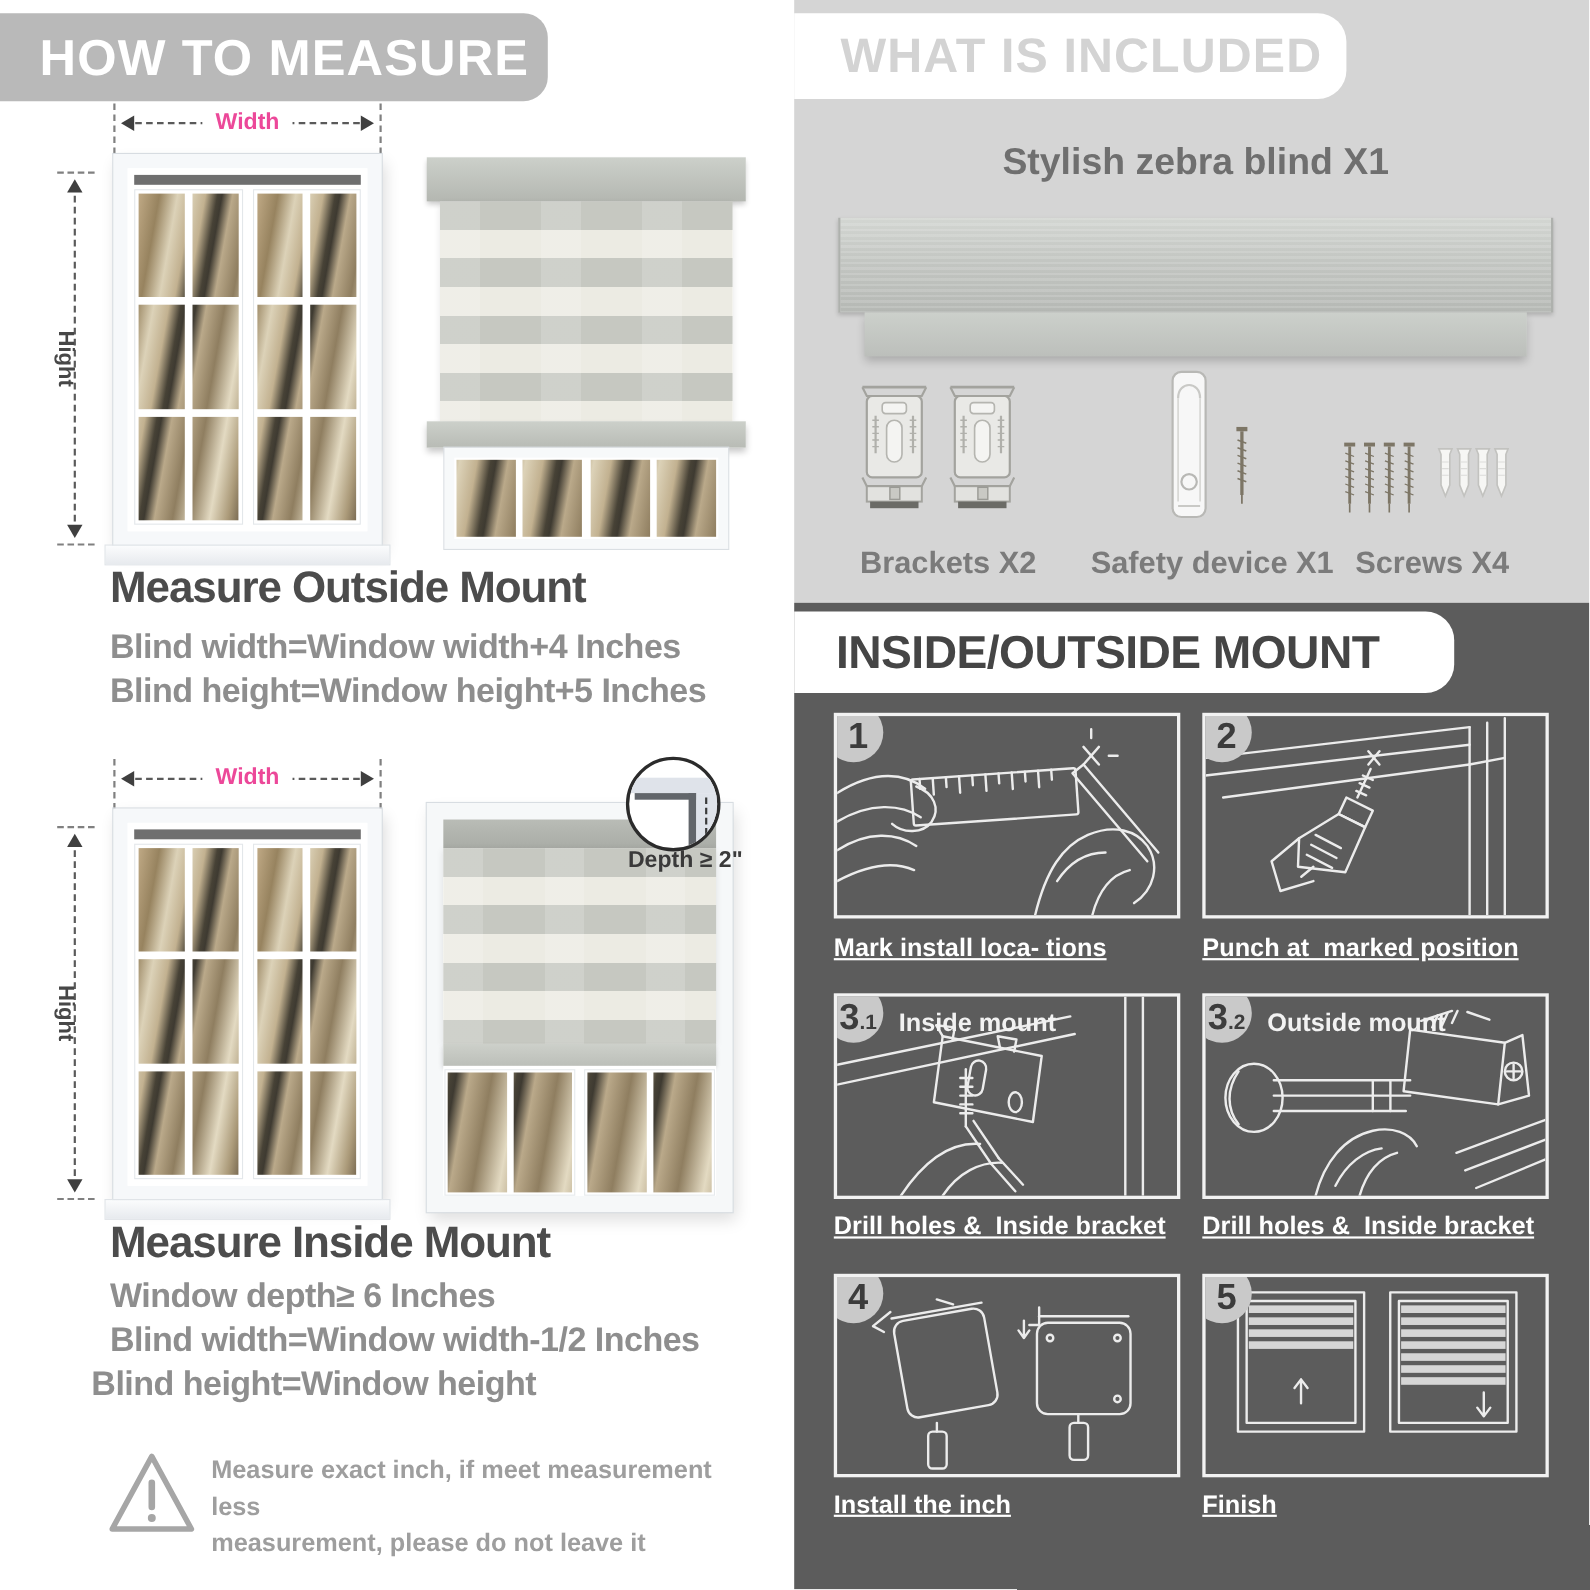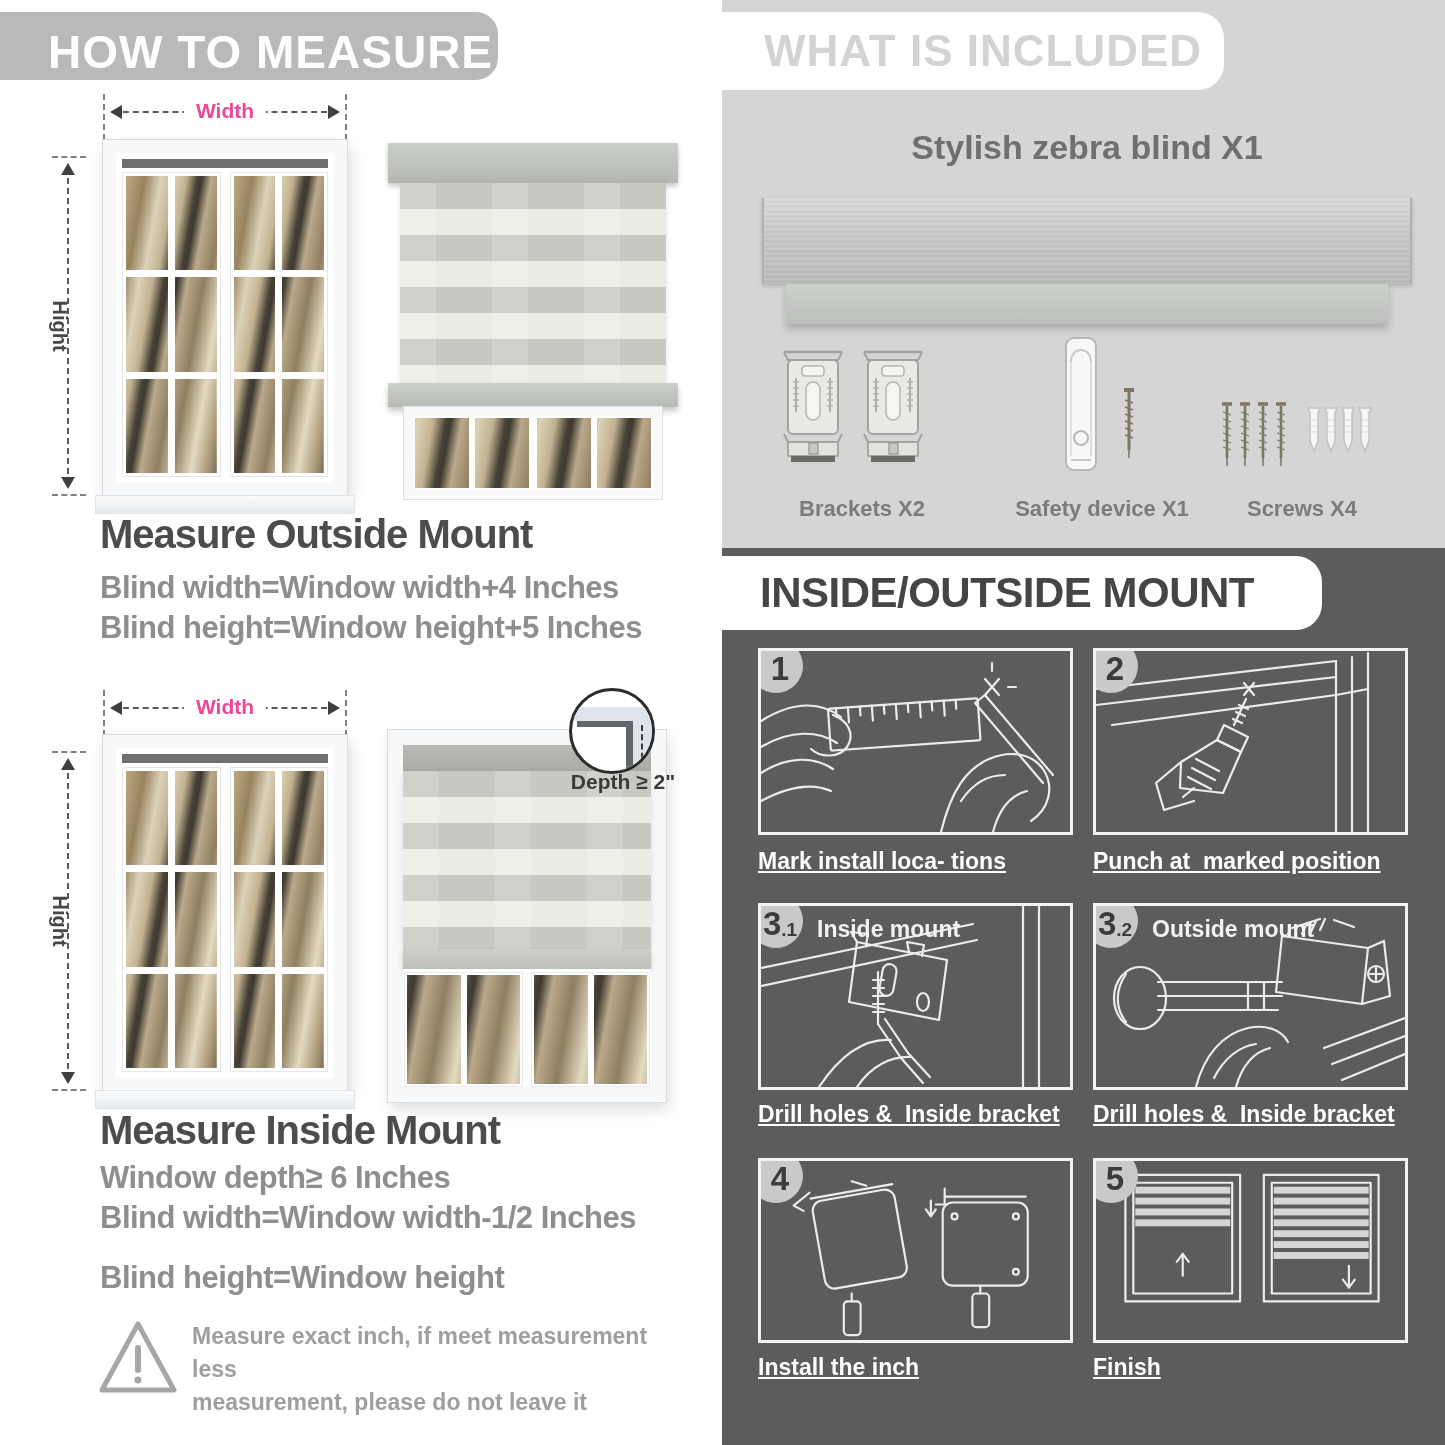--- a/index.html
+++ b/index.html
@@ -3,23 +3,23 @@
 <meta charset="utf-8">
 <style>
   html,body{margin:0;padding:0;background:#ffffff;}
   *{box-sizing:border-box;}
   .canvas{position:relative;width:1445px;height:1445px;background:#fff;overflow:hidden;
           font-family:"Liberation Sans",sans-serif;}
   .abs{position:absolute;}
 
   
   .left-col{position:absolute;left:0;top:0;width:722px;height:1445px;background:#fff;}
-  .gray-banner{position:absolute;left:0;top:12px;width:498px;height:68px;background:#b9b9b9;
+  .gray-banner{position:absolute;left:0;top:12px;width:498px;height:80px;background:#b9b9b9;
     border-radius:0 22px 22px 0;color:#fff;font-size:46px;font-weight:bold;letter-spacing:1px;
-    line-height:80px;padding-left:48px;}
+    line-height:80px;padding-left:36px;}
   .section-heading{position:absolute;font-size:40px;font-weight:bold;color:#4c4c4c;letter-spacing:-1px;white-space:nowrap;}
   .body-line{position:absolute;font-size:31px;font-weight:bold;color:#8e8e8e;letter-spacing:-0.5px;white-space:nowrap;}
 
   
   .dim-h{position:absolute;height:24px;}
   .dim-h .line{position:absolute;left:10px;right:10px;top:11px;border-top:2px dashed #5a5a5a;}
   .dim-h .arrow-l{position:absolute;left:0;top:12px;transform:translateY(-50%);width:0;height:0;
     border:7px solid transparent;border-right:12px solid #3f3f3f;}
   .dim-h .arrow-r{position:absolute;right:0;top:12px;transform:translateY(-50%);width:0;height:0;
     border:7px solid transparent;border-left:12px solid #3f3f3f;}
@@ -103,21 +103,21 @@
   .included .white-banner{top:12px;width:502px;height:78px;color:#d3d3d3;font-size:44px;
     line-height:78px;padding-left:42px;letter-spacing:1px;}
   .product-label{position:absolute;left:40px;top:128px;width:650px;text-align:center;
     font-size:34px;font-weight:bold;color:#6f6f6f;}
   .bar-main{position:absolute;left:40px;top:198px;width:650px;height:86px;
     background:repeating-linear-gradient(180deg,rgba(255,255,255,.14) 0 2px,rgba(0,0,0,0) 2px 5px),
       linear-gradient(180deg,#d3d6d2 0%,#c3c6c2 45%,#b5b8b4 100%);
     border-left:2px solid #aeb1ad;border-right:2px solid #aeb1ad;box-shadow:0 2px 4px rgba(0,0,0,.18);}
   .bar-lip{position:absolute;left:64px;top:284px;width:602px;height:40px;
     background:linear-gradient(180deg,#ccd0cb,#bcbfbb);box-shadow:0 5px 8px rgba(0,0,0,.2);}
-  .item-label{position:absolute;top:496px;text-align:center;font-size:22px;font-weight:bold;
+  .item-label{position:absolute;top:496px;text-align:center;font-size:28px;font-weight:bold;
     color:#7b7b7b;white-space:nowrap;}
 
   
   .mount{position:absolute;left:722px;top:548px;width:723px;height:897px;background:#5c5c5c;}
   .mount .white-banner{top:8px;width:600px;height:74px;color:#454545;font-size:42px;
     line-height:74px;padding-left:38px;letter-spacing:-0.5px;}
   .step-panel{position:absolute;width:315px;border:3px solid #f2f2f2;overflow:hidden;}
   .badge{position:absolute;left:-12px;top:-12px;width:54px;height:54px;border-radius:50%;
     background:#c9c9c9;color:#3c3c3c;display:flex;align-items:center;justify-content:center;
     font-weight:bold;font-size:33px;padding-left:8px;padding-top:6px;}
@@ -264,21 +264,21 @@
       <div class="mag-dark-h"></div>
       <div class="mag-dark-v"></div>
       <div class="mag-light-v"></div>
       <div class="mag-dash"></div>
     </div>
     <div class="depth-label">Depth ≥ 2"</div>
 
     <div class="section-heading" style="left:100px;top:1108px;">Measure Inside Mount</div>
     <div class="body-line" style="left:100px;top:1160px;">Window depth≥ 6 Inches</div>
     <div class="body-line" style="left:100px;top:1200px;">Blind width=Window width-1/2 Inches</div>
-    <div class="body-line" style="left:100px;top:1240px;margin-top:20px;">Blind height=Window height</div>
+    <div class="body-line" style="left:83px;top:1240px;">Blind height=Window height</div>
 
     <div class="warn-icon">
       <svg viewBox="0 0 84 84">
         <path d="M42 8 L78 74 H6 Z" fill="none" stroke="#a6a6a6" stroke-width="5" stroke-linejoin="round"></path>
         <path d="M42 32 V54" stroke="#a6a6a6" stroke-width="6" stroke-linecap="round"></path>
         <circle cx="42" cy="64" r="3.6" fill="#a6a6a6"></circle>
       </svg>
     </div>
     <div class="warn-text">
       <div>Measure exact inch, if meet measurement less</div>

